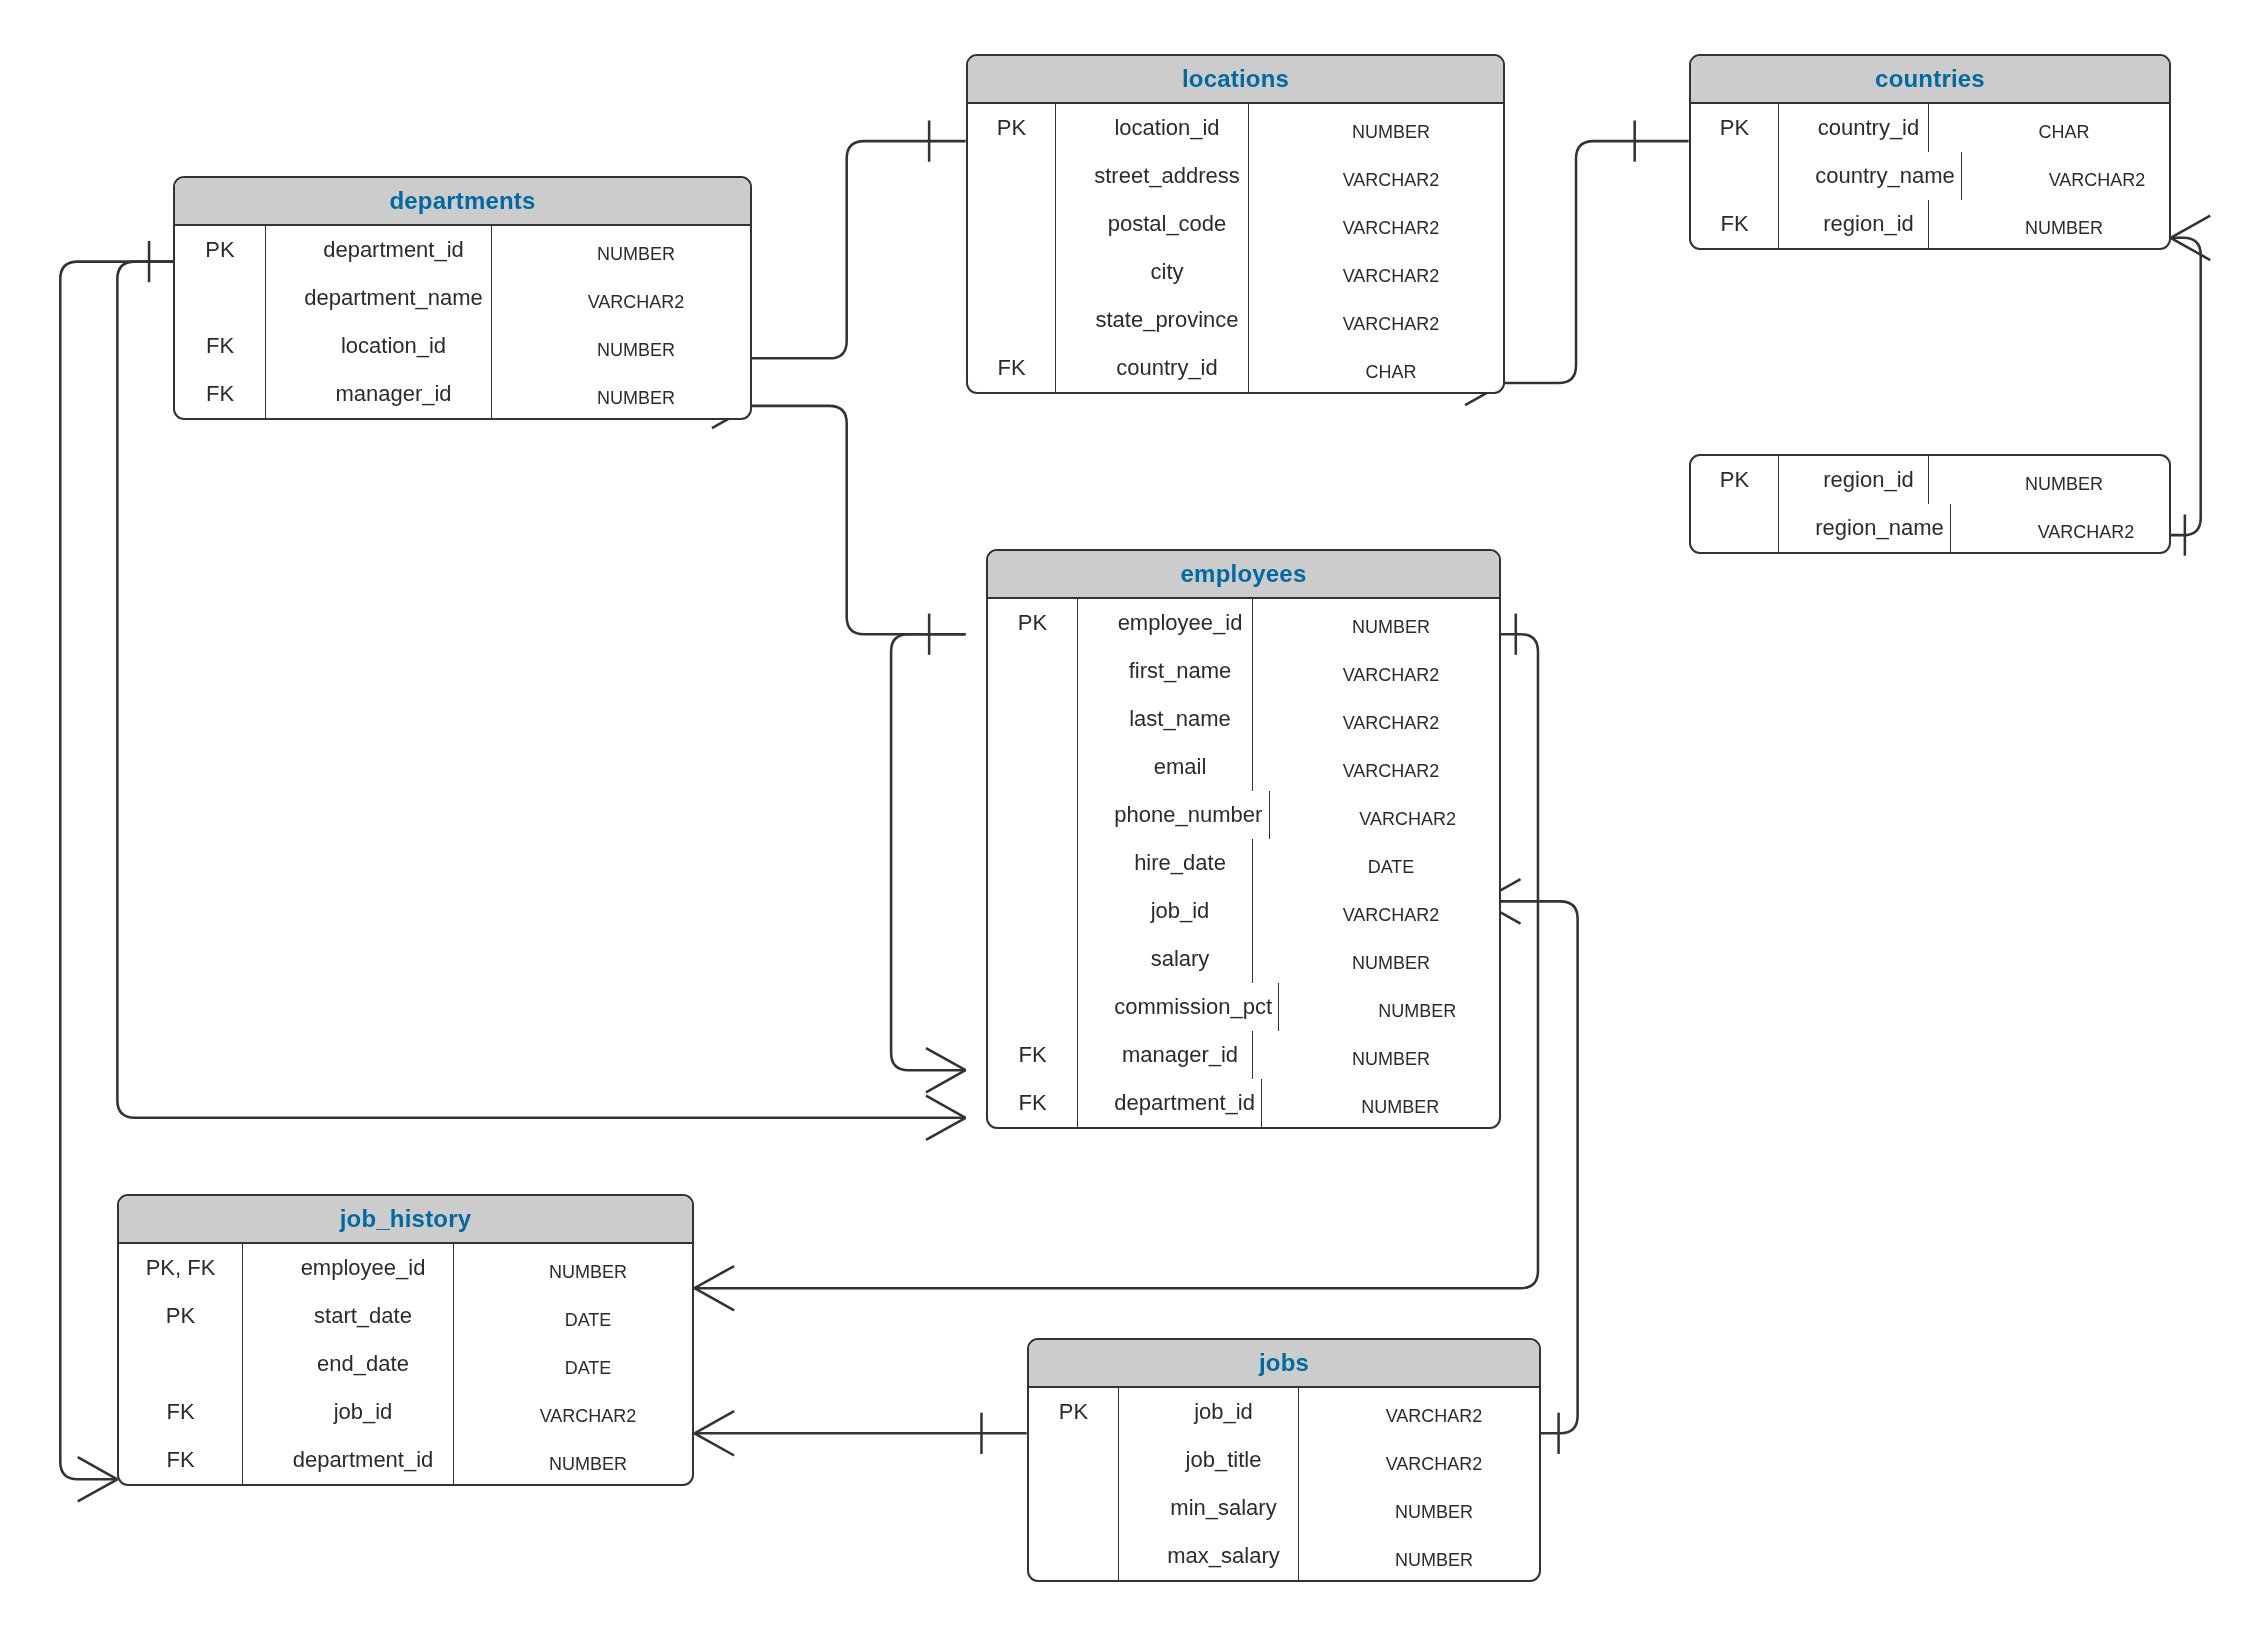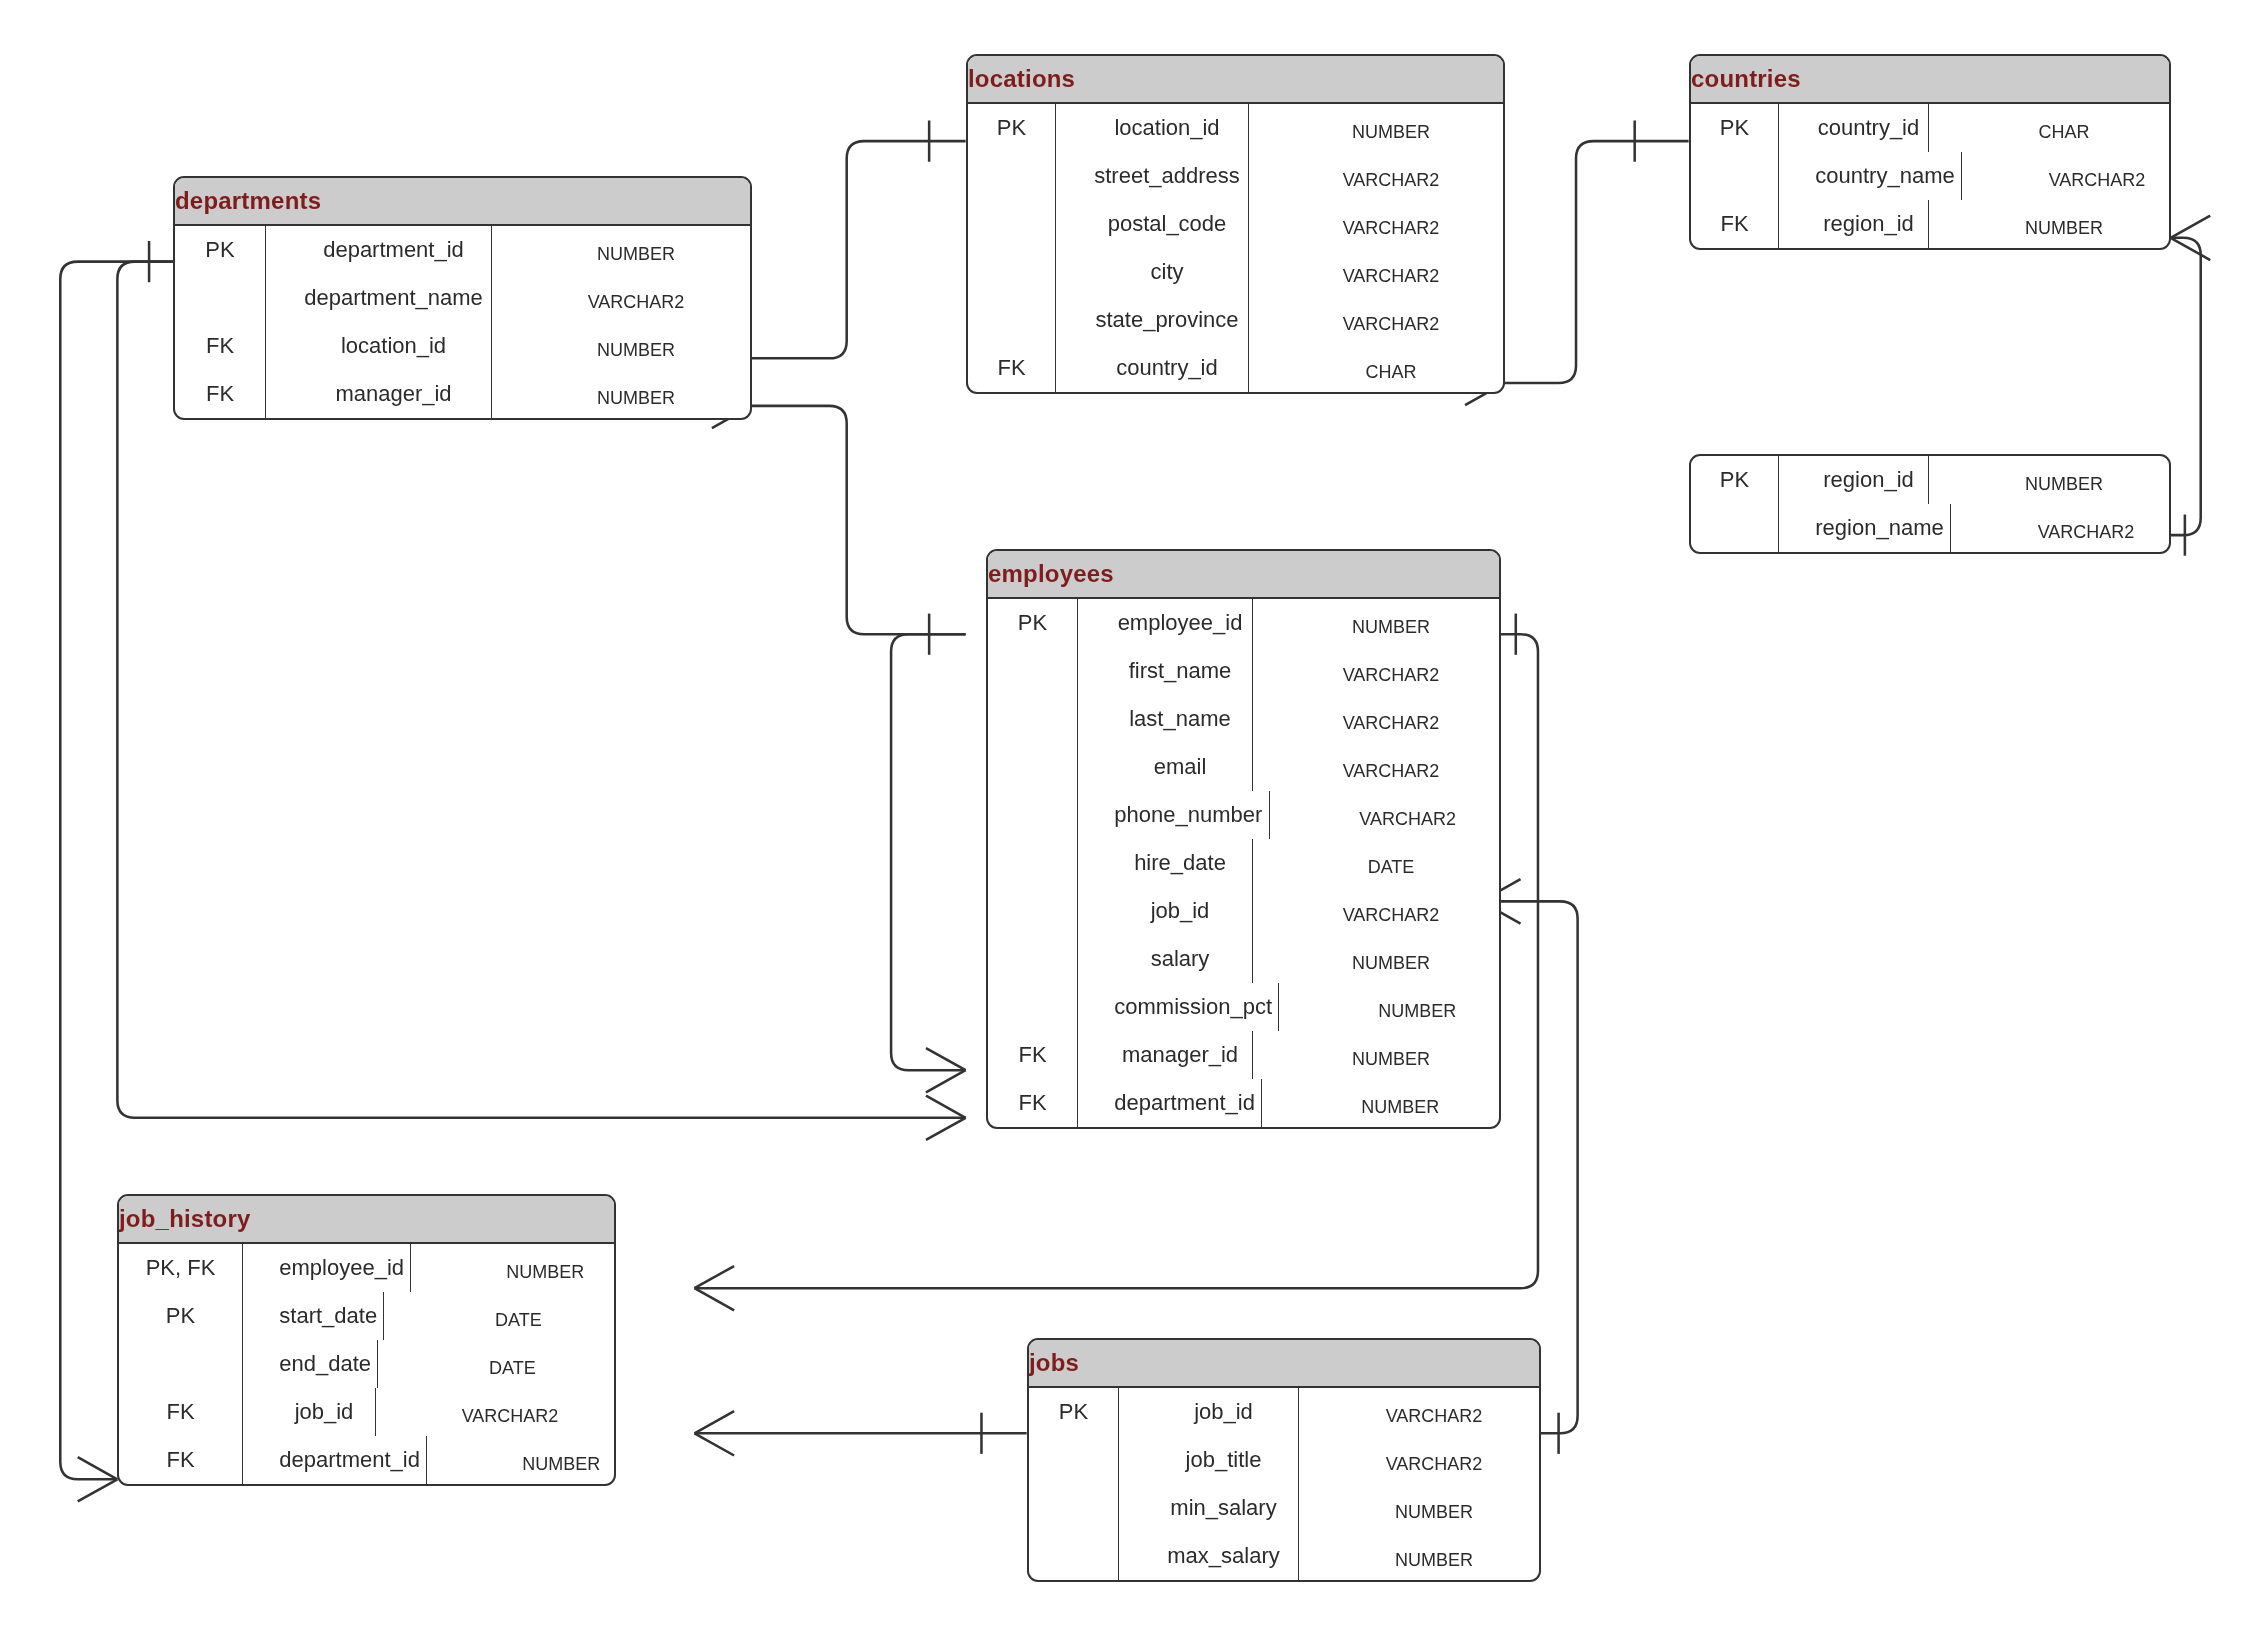--- a/index.html
+++ b/index.html
@@ -29,23 +29,24 @@
     box-sizing: border-box;
     border: 2px solid #333333;
     border-radius: 11px;
     background: #ffffff;
     overflow: hidden;
     z-index: 5;
   }
   .entity-title {
     height: 46px;
     line-height: 46px;
+    text-align: center;
     font-size: 24px;
     font-weight: bold;
-    color: #7f1d1d;
+    color: #0369a1;
     background: #cccccc;
     border-bottom: 2px solid #333333;
     letter-spacing: 0.2px;
   }
   .attr-row {
     display: flex;
     height: 48px;
     align-items: stretch;
     gap: 30px;
   }
@@ -286,21 +287,21 @@
           <div class="attr-key">FK</div>
           <div class="attr-name">manager_id</div>
           <div class="attr-type">NUMBER</div>
         </div>
         <div class="attr-row">
           <div class="attr-key">FK</div>
           <div class="attr-name">department_id</div>
           <div class="attr-type">NUMBER</div>
         </div>
       </div>
-      <div class="entity e-job_history" style="left: 117px; top: 1194px; width: 499px;">
+      <div class="entity e-job_history" style="left: 117px; top: 1194px; width: 577px;">
         <div class="entity-title">job_history</div>
         <div class="attr-row">
           <div class="attr-key">PK, FK</div>
           <div class="attr-name">employee_id</div>
           <div class="attr-type">NUMBER</div>
         </div>
         <div class="attr-row">
           <div class="attr-key">PK</div>
           <div class="attr-name">start_date</div>
           <div class="attr-type">DATE</div>

